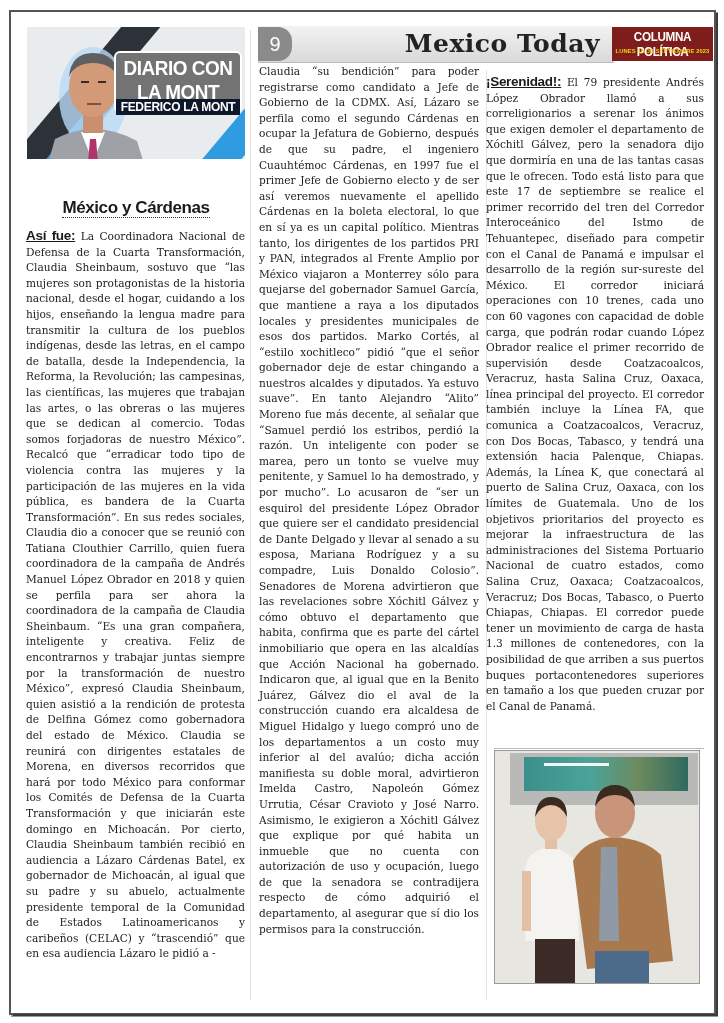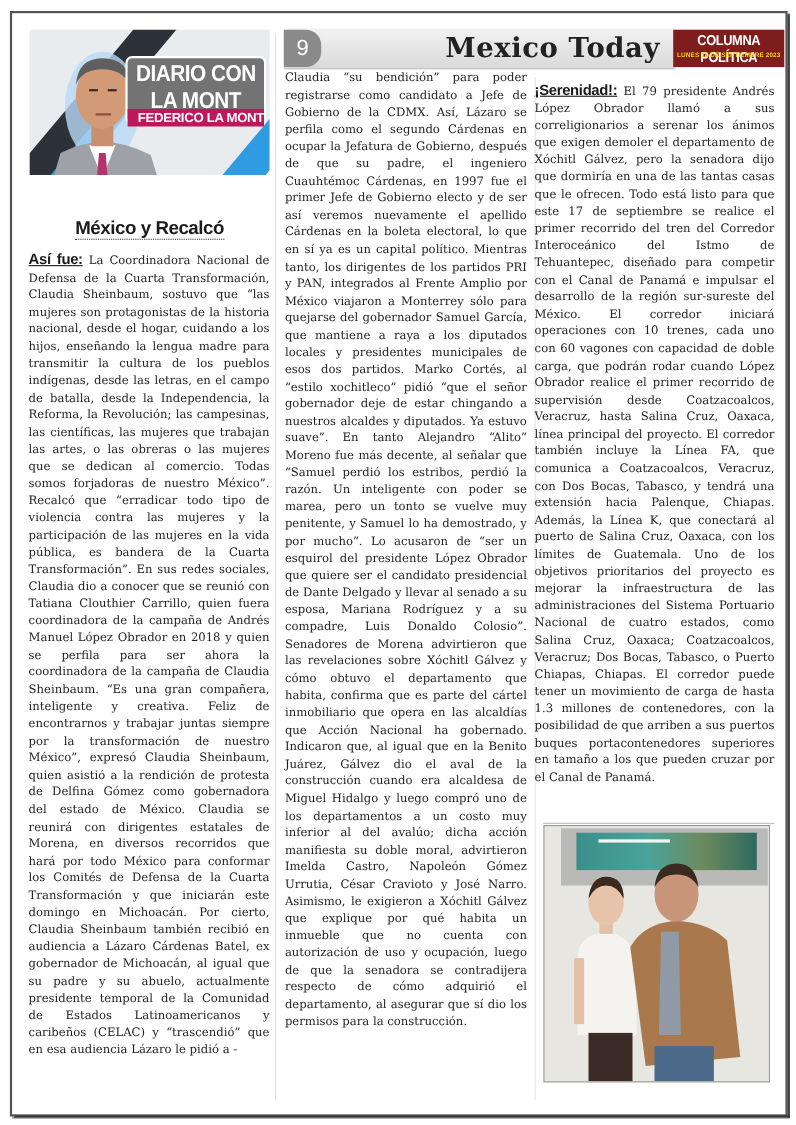--- a/index.html
+++ b/index.html
@@ -12,21 +12,21 @@
   .banner .stripe { position:absolute; width:30px; height:260px; transform:rotate(40deg); }
   .banner .s1 { left:40px; top:-60px; background:#2d3138; }
   .banner .s2 { left:190px; top:-10px; background:#2f9be0; }
   .banner .s3 { left:215px; top:20px; background:#1f1f1f; }
   .banner .s4 { left:-10px; top:40px; background:#2f9be0; width:18px; }
   .banner .man { position:absolute; left:18px; top:10px; width:110px; height:130px; }
   .banner .red-box { position:absolute; left:87px; top:6px; width:128px; height:62px; background:#737373; border-radius:6px; border:2px solid #fff; box-sizing:border-box;margin-top:18px; }
   .banner .red-box .l1, .banner .red-box .l2 { position:absolute; left:0; width:100%; text-align:center; color:#fff; font-family:"Liberation Sans", sans-serif; font-weight:bold; font-size:21px; letter-spacing:-0.5px; line-height:1; transform:scaleX(0.9); }
   .banner .red-box .l1 { top:4px; }
   .banner .red-box .l2 { top:28px; }
-  .banner .name-box { position:absolute; left:89px; top:72px; width:124px; height:16px; background:#be185d; color:#fff; font-family:"Liberation Sans", sans-serif; font-weight:bold; font-size:12px; text-align:right; line-height:16px; letter-spacing:-0.3px; }
+  .banner .name-box { position:absolute; left:89px; top:72px; width:124px; height:16px; background:#0f172a; color:#fff; font-family:"Liberation Sans", sans-serif; font-weight:bold; font-size:12px; text-align:center; line-height:16px; letter-spacing:-0.3px; }
 
   
   .header { position:absolute; left:258px; top:26px; width:356px; height:36px; background:linear-gradient(#f2f2f2, #d9d9d9); border-bottom:1px solid #bbb; }
   .page-num { position:absolute; left:258px; top:27px; width:34px; height:34px; background:#8a8a8a; border-radius:0 14px 14px 0; color:#fff; font-family:"Liberation Sans", sans-serif; font-size:20px; text-align:center; line-height:34px; }
   .masthead { position:absolute; left:350px; top:27px; width:250px; height:34px; text-align:right; font-family:"DejaVu Serif", serif; font-weight:bold; font-size:25px; color:#222; line-height:34px; letter-spacing:0.5px; }
   .col-badge { position:absolute; left:612px; top:27px; width:101px; height:34px; background:#7f1d1d; }
   .col-badge .t1 { position:absolute; left:0; top:2px; width:100%; text-align:center; color:#fff; font-family:"Liberation Sans", sans-serif; font-weight:bold; font-size:13px; letter-spacing:-0.4px; transform:scaleX(0.9); }
   .col-badge .t2 { position:absolute; left:0; top:21px; width:100%; text-align:center; color:#f2d21b; font-family:"Liberation Sans", sans-serif; font-weight:bold; font-size:5.8px; letter-spacing:0.1px; }
 
   
@@ -83,21 +83,21 @@
 <div class="col-badge">
   <div class="t1">COLUMNA POLÍTICA</div>
   <div class="t2">LUNES 18 DE SEPTIEMBRE 2023</div>
 </div>
 
 <div class="divider"></div>
 <div class="divider2"></div>
 
 <div class="headline">
   <br>
-  <span>México y Recalcó</span>
+  <span>México y Cárdenas</span>
 </div>
 
 <div class="col col1"><span class="lead">Así fue:</span><span> La Coordinadora Nacional de Defensa de la Cuarta Transformación, Claudia Sheinbaum, sostuvo que “las mujeres son protagonistas de la historia nacional, desde el hogar, cuidando a los hijos, enseñando la lengua madre para transmitir la cultura de los pueblos indígenas, desde las letras, en el campo de batalla, desde la Independencia, la Reforma, la Revolución; las campesinas, las científicas, las mujeres que trabajan las artes, o las obreras o las mujeres que se dedican al comercio. Todas somos forjadoras de nuestro México”. Recalcó que “erradicar todo tipo de violencia contra las mujeres y la participación de las mujeres en la vida pública, es bandera de la Cuarta Transformación”. En sus redes sociales, Claudia dio a conocer que se reunió con Tatiana Clouthier Carrillo, quien fuera coordinadora de la campaña de Andrés Manuel López Obrador en 2018 y quien se perfila para ser ahora la coordinadora de la campaña de Claudia Sheinbaum. “Es una gran compañera, inteligente y creativa. Feliz de encontrarnos y trabajar juntas siempre por la transformación de nuestro México”, expresó Claudia Sheinbaum, quien asistió a la rendición de protesta de Delfina Gómez como gobernadora del estado de México. Claudia se reunirá con dirigentes estatales de Morena, en diversos recorridos que hará por todo México para conformar los Comités de Defensa de la Cuarta Transformación y que iniciarán este domingo en Michoacán. Por cierto, Claudia Sheinbaum también recibió en audiencia a Lázaro Cárdenas Batel, ex gobernador de Michoacán, al igual que su padre y su abuelo, actualmente presidente temporal de la Comunidad de Estados Latinoamericanos y caribeños (CELAC) y “trascendió” que en esa audiencia Lázaro le pidió a -</span></div>
 
 <div class="col col2"><span>Claudia “su bendición” para poder registrarse como candidato a Jefe de Gobierno de la CDMX. Así, Lázaro se perfila como el segundo Cárdenas en ocupar la Jefatura de Gobierno, después de que su padre, el ingeniero Cuauhtémoc Cárdenas, en 1997 fue el primer Jefe de Gobierno electo y de ser así veremos nuevamente el apellido Cárdenas en la boleta electoral, lo que en sí ya es un capital político. Mientras tanto, los dirigentes de los partidos PRI y PAN, integrados al Frente Amplio por México viajaron a Monterrey sólo para quejarse del gobernador Samuel García, que mantiene a raya a los diputados locales y presidentes municipales de esos dos partidos. Marko Cortés, al “estilo xochitleco” pidió “que el señor gobernador deje de estar chingando a nuestros alcaldes y diputados. Ya estuvo suave”. En tanto Alejandro “Alito” Moreno fue más decente, al señalar que “Samuel perdió los estribos, perdió la razón. Un inteligente con poder se marea, pero un tonto se vuelve muy penitente, y Samuel lo ha demostrado, y por mucho”. Lo acusaron de “ser un esquirol del presidente López Obrador que quiere ser el candidato presidencial de Dante Delgado y llevar al senado a su esposa, Mariana Rodríguez y a su compadre, Luis Donaldo Colosio”. Senadores de Morena advirtieron que las revelaciones sobre Xóchitl Gálvez y cómo obtuvo el departamento que habita, confirma que es parte del cártel inmobiliario que opera en las alcaldías que Acción Nacional ha gobernado. Indicaron que, al igual que en la Benito Juárez, Gálvez dio el aval de la construcción cuando era alcaldesa de Miguel Hidalgo y luego compró uno de los departamentos a un costo muy inferior al del avalúo; dicha acción manifiesta su doble moral, advirtieron Imelda Castro, Napoleón Gómez Urrutia, César Cravioto y José Narro. Asimismo, le exigieron a Xóchitl Gálvez que explique por qué habita un inmueble que no cuenta con autorización de uso y ocupación, luego de que la senadora se contradijera respecto de cómo adquirió el departamento, al asegurar que sí dio los permisos para la construcción.</span></div>
 
 <div class="col col3"><span class="lead">¡Serenidad!:</span><span> El 79 presidente Andrés López Obrador llamó a sus correligionarios a serenar los ánimos que exigen demoler el departamento de Xóchitl Gálvez, pero la senadora dijo que dormiría en una de las tantas casas que le ofrecen. Todo está listo para que este 17 de septiembre se realice el primer recorrido del tren del Corredor Interoceánico del Istmo de Tehuantepec, diseñado para competir con el Canal de Panamá e impulsar el desarrollo de la región sur-sureste del México. El corredor iniciará operaciones con 10 trenes, cada uno con 60 vagones con capacidad de doble carga, que podrán rodar cuando López Obrador realice el primer recorrido de supervisión desde Coatzacoalcos, Veracruz, hasta Salina Cruz, Oaxaca, línea principal del proyecto. El corredor también incluye la Línea FA, que comunica a Coatzacoalcos, Veracruz, con Dos Bocas, Tabasco, y tendrá una extensión hacia Palenque, Chiapas. Además, la Línea K, que conectará al puerto de Salina Cruz, Oaxaca, con los límites de Guatemala. Uno de los objetivos prioritarios del proyecto es mejorar la infraestructura de las administraciones del Sistema Portuario Nacional de cuatro estados, como Salina Cruz, Oaxaca; Coatzacoalcos, Veracruz; Dos Bocas, Tabasco, o Puerto Chiapas, Chiapas. El corredor puede tener un movimiento de carga de hasta 1.3 millones de contenedores, con la posibilidad de que arriben a sus puertos buques portacontenedores superiores en tamaño a los que pueden cruzar por el Canal de Panamá.</span></div>
 
 <div class="rule"></div>
 

